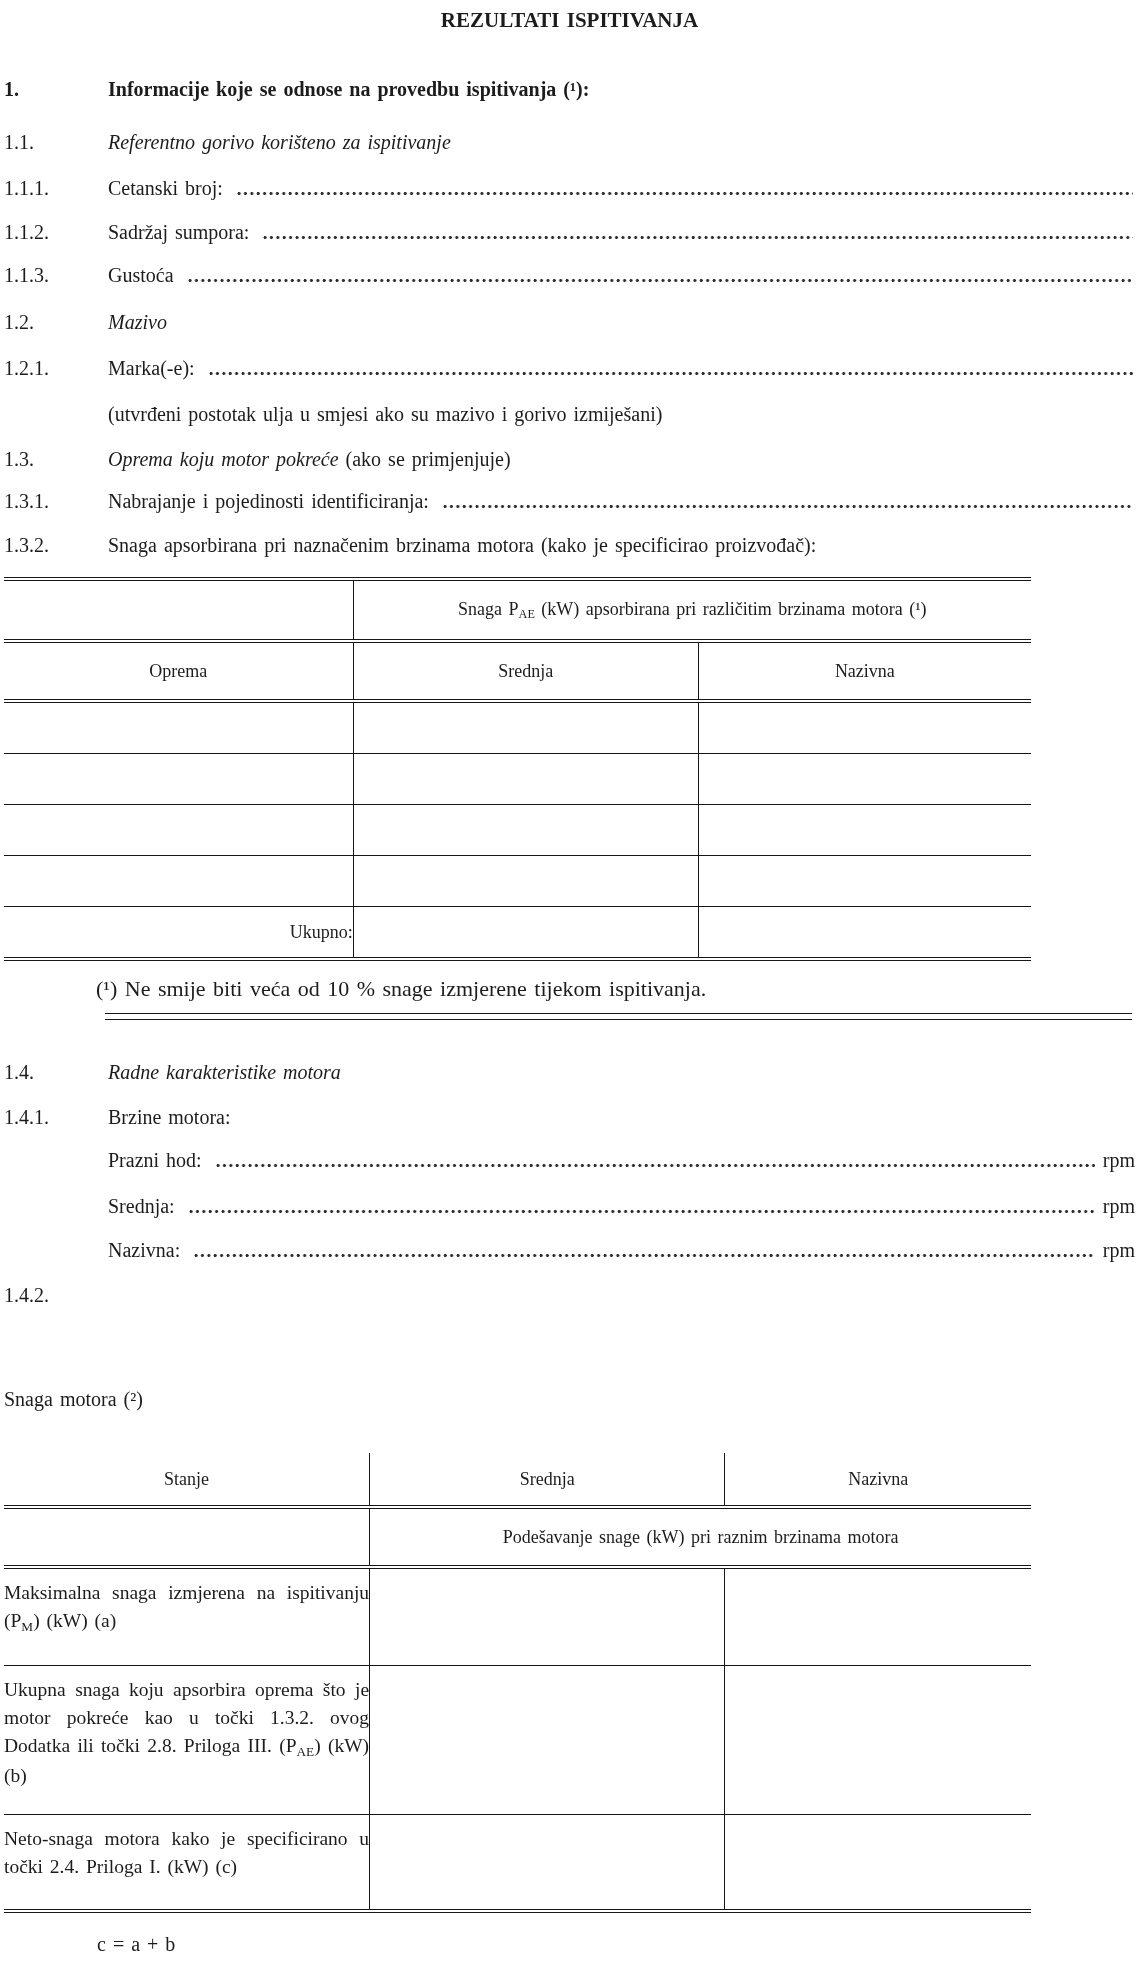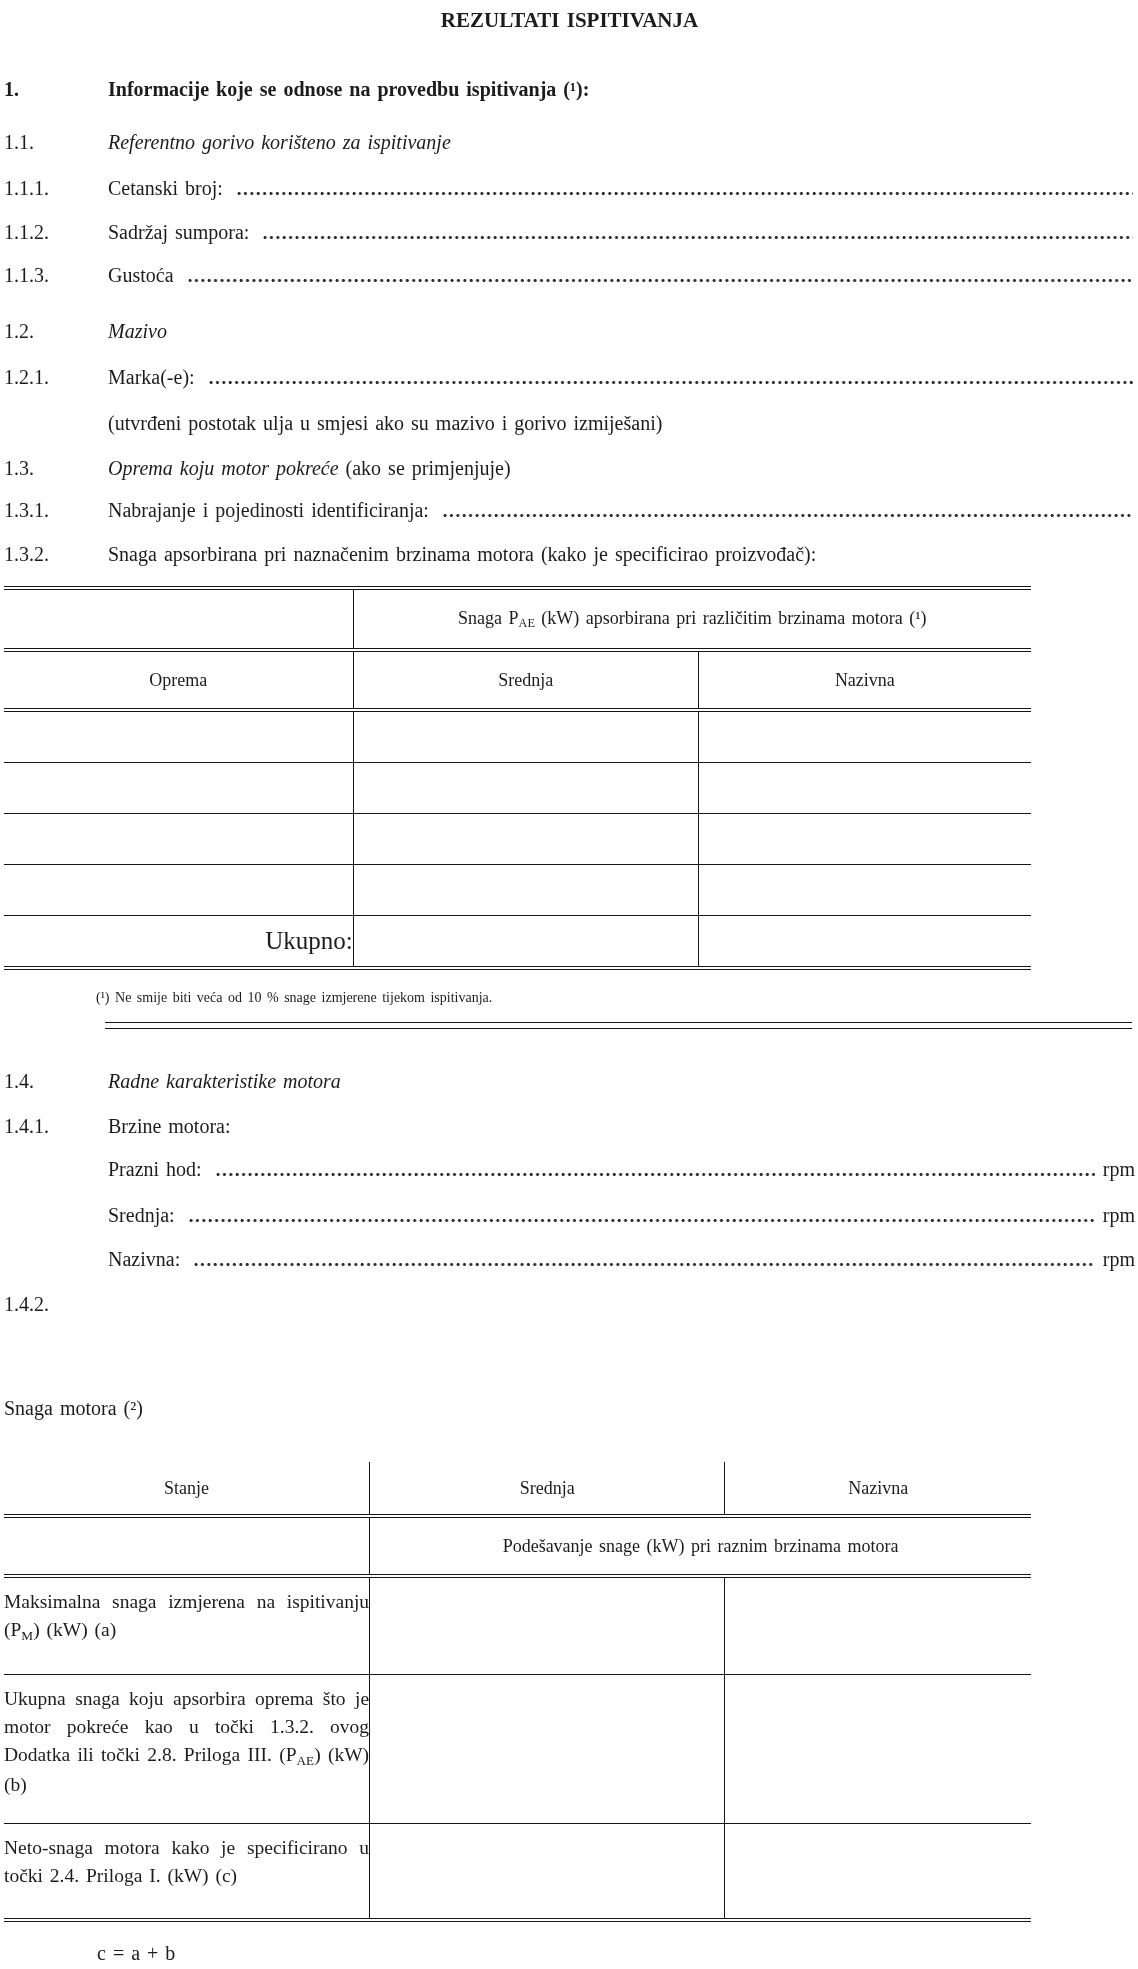--- a/index.html
+++ b/index.html
@@ -24,46 +24,46 @@
   .lead {
     flex:1; align-self:flex-end; height:7px; margin:0 2px 3px 14px;
     background-image:radial-gradient(circle at 2px 3.5px, #2e2e2e 1.25px, rgba(0,0,0,0) 1.8px);
     background-size:6.4px 7px; background-repeat:repeat-x;
   }
   .unit { margin-left:6px; white-space:nowrap; }
 
   .mb-head { margin-bottom:30px; }
   .mb-23 { margin-bottom:23px; }
   .mb-20 { margin-bottom:20px; }
-  .mb-24 { margin-bottom:33px; }
+  .mb-24 { margin-bottom:24px; }
   .mb-19 { margin-bottom:19px; }
   .mb-22 { margin-bottom:22px; }
   .mb-42 { margin-bottom:42px;flex-direction:column; }
 
   
   table.frm {
     border-collapse:collapse; table-layout:fixed;
     width:1027px;
     font-size:18px; line-height:28px;
   }
   table.frm td { padding:0; vertical-align:middle; }
   .bt-dbl { border-top:4px double #161616; }
   .bb-dbl { border-bottom:4px double #161616; }
   .bb-sgl { border-bottom:1.5px solid #161616; }
   .bl-sgl { border-left:1.5px solid #161616; }
 
   td.span-head { text-align:center; height:58px; }
   td.col-head  { text-align:center; height:56px; }
   tr.empty td  { height:50px; }
-  td.total-lbl { text-align:right; padding-right:14px; height:50px; font-size:25px; }
+  td.total-lbl { text-align:right; padding-right:14px; height:50px; font-size:18px; }
   tr.trow td   { vertical-align:top; padding-top:10px; padding-bottom:10px; }
   td.desc { font-size:19.5px; text-align:justify; padding-right:9px; padding-left:3px; }
   sub.s { font-size:68%; vertical-align:baseline; position:relative; top:0.28em; }
 
-  .tbl-footnote { margin:18px 0 0 92px; font-size:14px; line-height:20px; }
+  .tbl-footnote { margin:18px 0 0 92px; font-size:22px; line-height:20px; }
   .double-rule { margin:14px 0 0 101px; width:1027px; height:5px;
                  border-top:1.6px solid #161616; border-bottom:1.6px solid #161616; }
   .formula { margin:20px 0 0 93px; }
 </style>
 </head>
 <body>
 
 <div class="page">
 
   <div class="title">REZULTATI ISPITIVANJA</div>

